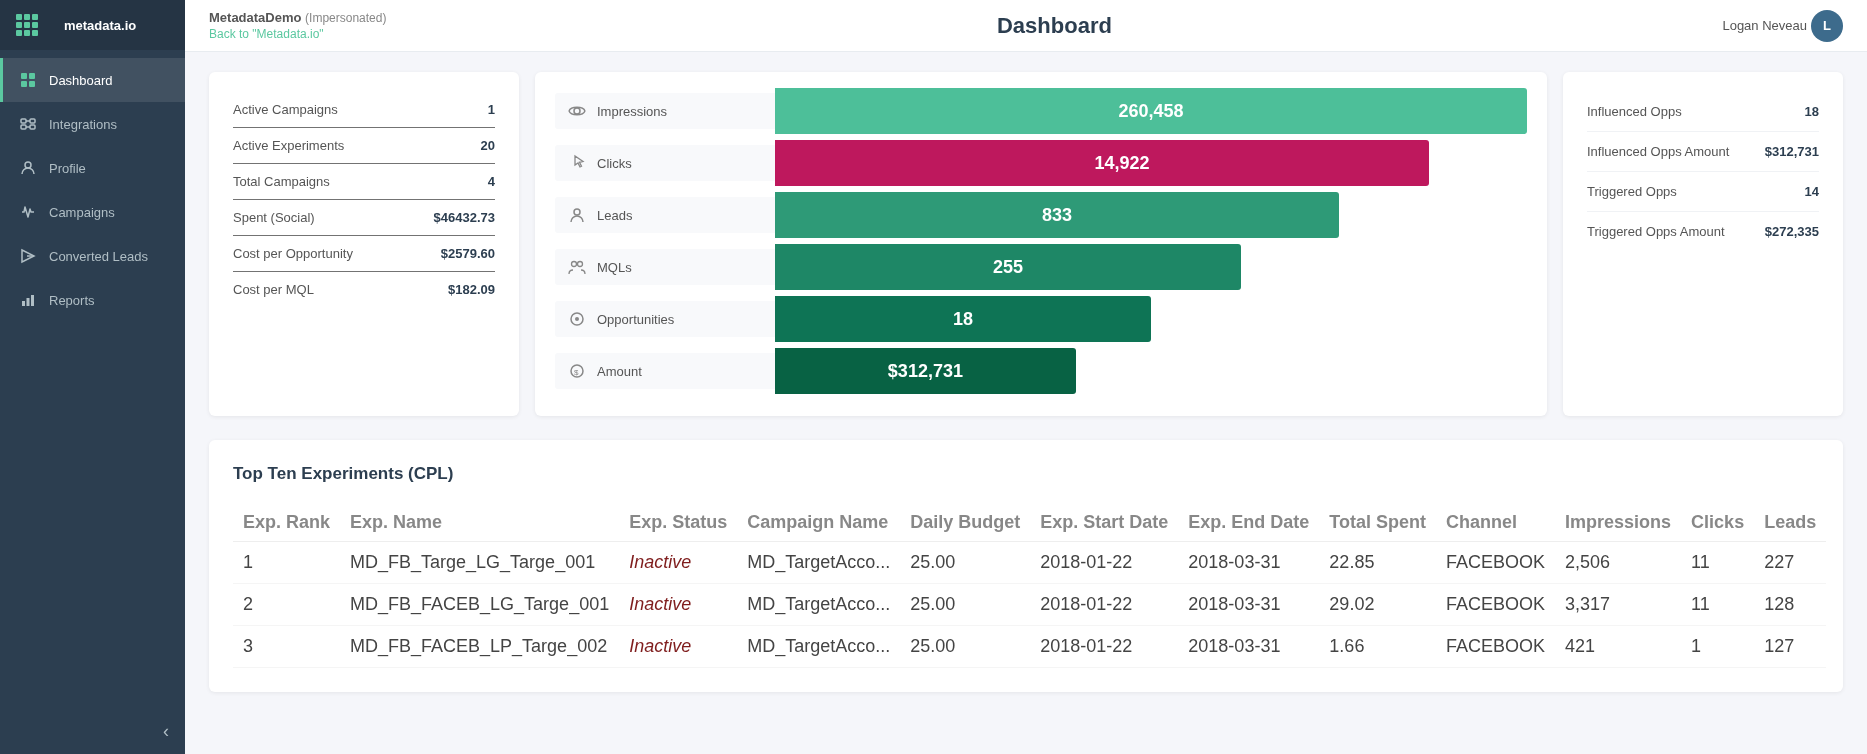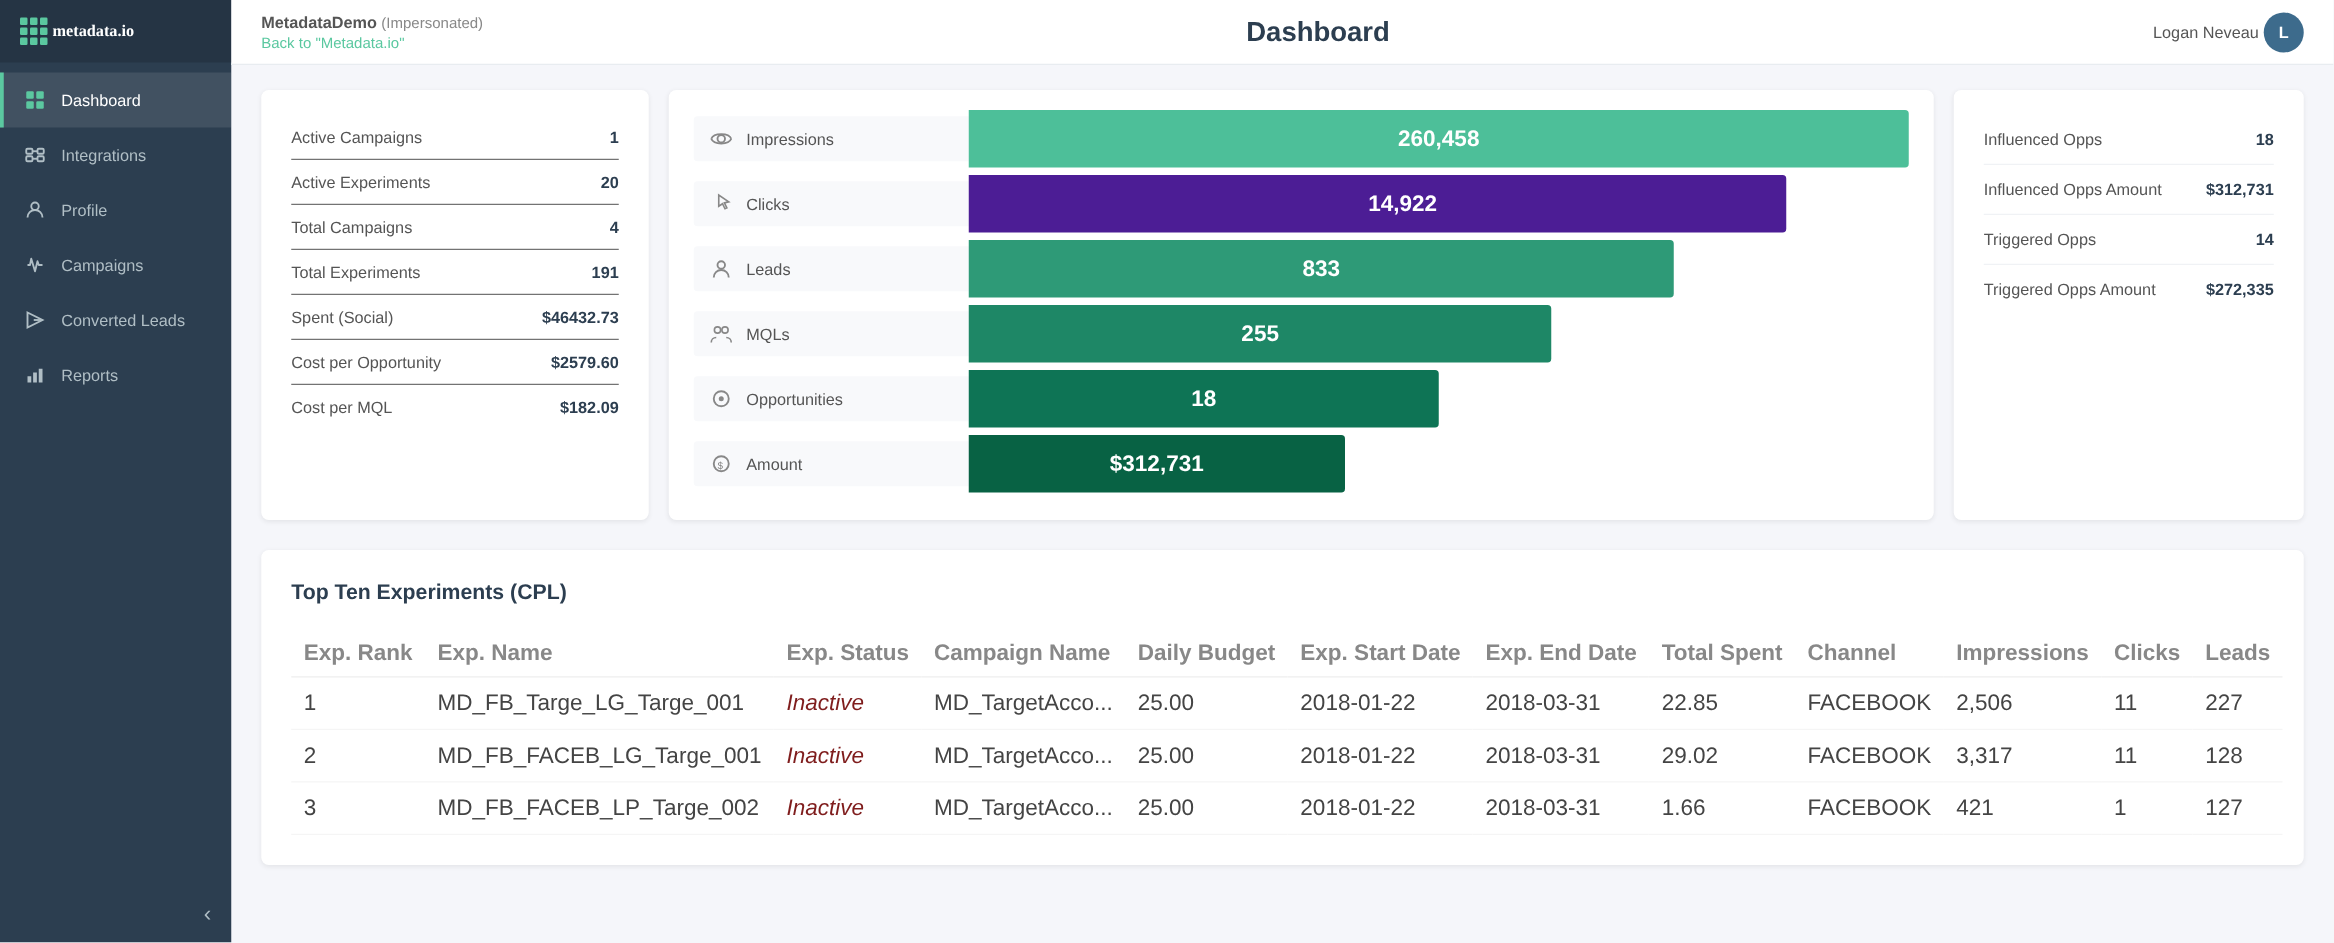--- a/index.html
+++ b/index.html
@@ -13,22 +13,21 @@
       display: flex;
       flex-direction: column;
       flex-shrink: 0;
       height: 100vh;
     }
     .sidebar-logo {
       display: flex;
       align-items: center;
       padding: 14px 16px;
       background: #253444;
-      gap: 4px;
-      font-family: Liberation Serif, serif;
+      gap: 26px;
     }
     .sidebar-logo-grid {
       display: grid;
       grid-template-columns: repeat(3,6px);
       grid-template-rows: repeat(3,6px);
       gap: 2px;
     }
     .sidebar-logo-grid span {
       width: 6px; height: 6px;
       background: #5bc8a0;
@@ -389,24 +388,20 @@
             </div>
             <div class="stats-row">
               <span class="stats-label">Active Experiments</span>
               <span class="stats-value">20</span>
             </div>
             <div class="stats-row">
               <span class="stats-label">Total Campaigns</span>
               <span class="stats-value">4</span>
             </div>
             <div class="stats-row">
-              <span class="stats-label">Total Experiments</span>
-              <span class="stats-value">191</span>
-            </div>
-            <div class="stats-row">
               <span class="stats-label">Spent (Social)</span>
               <span class="stats-value">$46432.73</span>
             </div>
             <div class="stats-row">
               <span class="stats-label">Cost per Opportunity</span>
               <span class="stats-value">$2579.60</span>
             </div>
             <div class="stats-row">
               <span class="stats-label">Cost per MQL</span>
               <span class="stats-value">$182.09</span>
@@ -436,21 +431,21 @@
             <div class="funnel-row">
     <div class="funnel-label-cell">
       <span class="funnel-label-icon">
                   <svg width="18" height="18" viewBox="0 0 18 18" fill="none">
                     <path d="M7 2v9l3-2 2 4 1.5-.7-2-4 3.5-.8z" stroke="#888" stroke-width="1.3" fill="none"></path>
                   </svg>
                 </span>
       <span>Clicks</span>
     </div>
     <div class="funnel-bar-container">
-      <div class="funnel-bar" style="width:87%; background:#4c1d95;padding-left:40px;">
+      <div class="funnel-bar" style="width:87%; background:#be185d;padding-left:40px;">
         14,922
       </div>
     </div>
   </div>
             <div class="funnel-row">
     <div class="funnel-label-cell">
       <span class="funnel-label-icon">
                   <svg width="18" height="18" viewBox="0 0 18 18" fill="none">
                     <circle cx="9" cy="6" r="3" stroke="#888" stroke-width="1.5"></circle>
                     <path d="M3 16c0-3.314 2.686-6 6-6s6 2.686 6 6" stroke="#888" stroke-width="1.5"></path>

